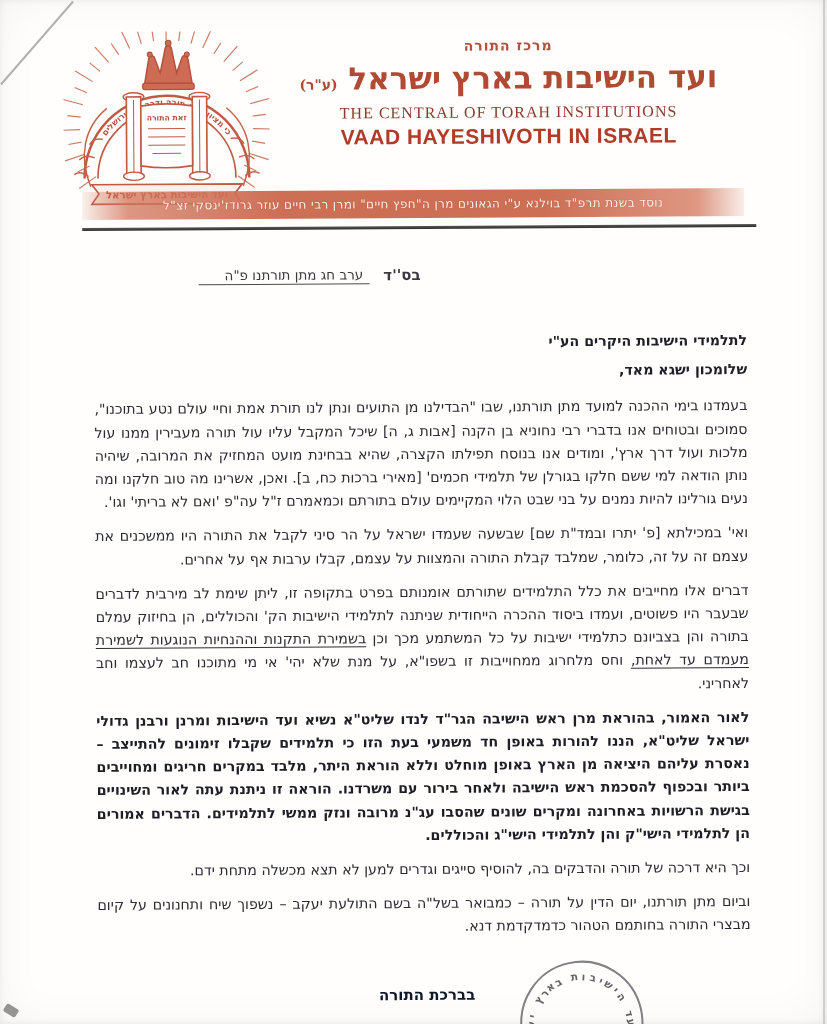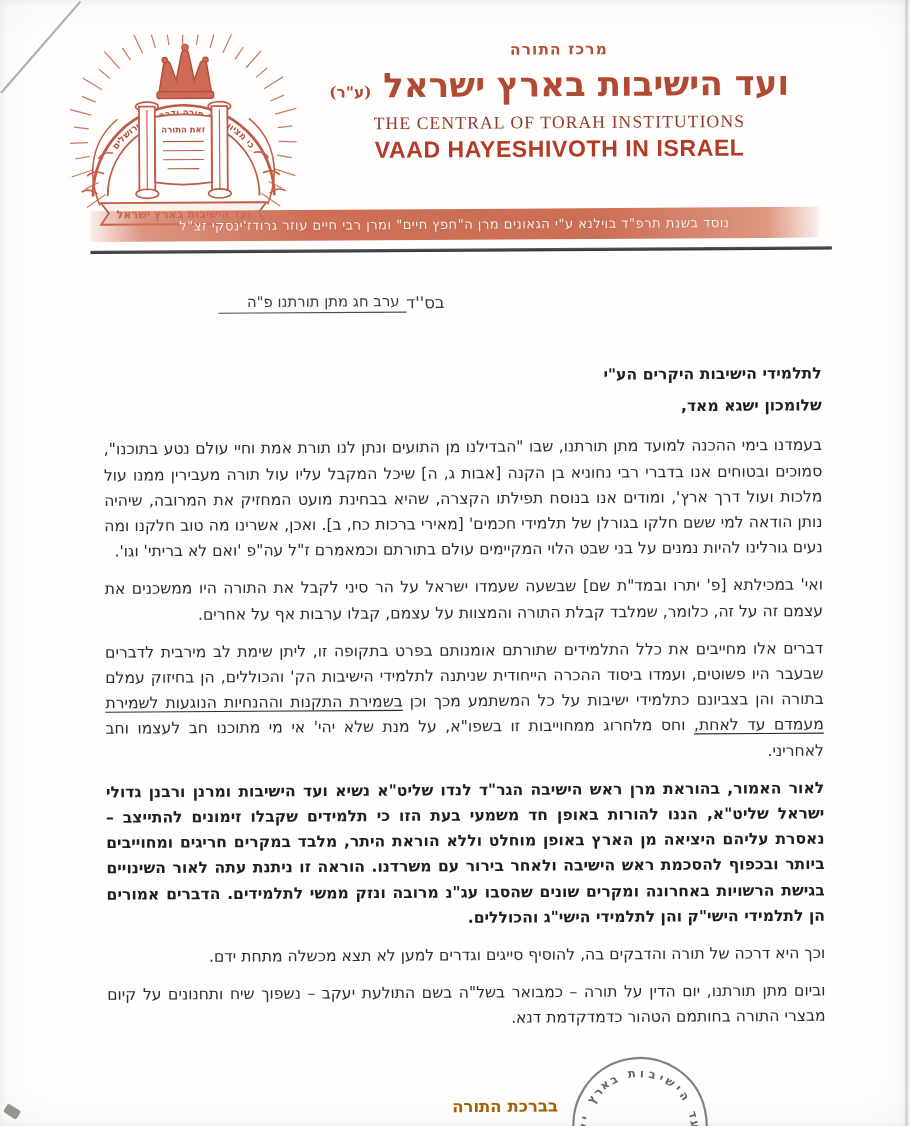--- a/index.html
+++ b/index.html
@@ -20,33 +20,33 @@
   .org-en1{margin-top:8px;font-family:"Liberation Serif",serif;font-size:16px;color:#8c3a2b;letter-spacing:1px;white-space:nowrap;}
   .org-en2{margin-top:3px;font-family:"Liberation Sans",sans-serif;font-size:21px;font-weight:bold;color:#b23a26;letter-spacing:.5px;white-space:nowrap;}
   .band{position:absolute;left:84px;top:190px;width:662px;height:28px;line-height:28px;text-align:center;direction:rtl;
         font-size:12px;color:#fdf2ea;letter-spacing:.4px;white-space:nowrap;overflow:hidden;
         background:linear-gradient(90deg,rgba(209,116,90,.10) 0%,rgba(209,116,90,.75) 7%,#cd6f55 30%,#cd6f55 70%,rgba(214,126,100,.8) 93%,rgba(214,126,100,.12) 100%);
         text-shadow:0 0 1px rgba(140,50,30,.55);}
   .rule{position:absolute;left:84px;top:226px;width:674px;height:3px;background:linear-gradient(#5a5a5a,#2e2e2e);}
 
   
   .dateline{position:absolute;left:200px;top:266px;display:flex;direction:rtl;align-items:flex-end;color:#3a3a40;}
-  .bsd{font-size:15px;font-weight:normal;}
+  .bsd{font-size:15px;font-weight:bold;margin-left:14px;}
   .date{font-size:13.5px;border-bottom:1.5px solid #4a4a50;padding:0 6px 1px 26px;}
 
   
   .bodytext{position:absolute;right:79px;top:331px;width:653px;direction:rtl;text-align:justify;
             color:#2b2b33;font-size:14.2px;line-height:23.2px;}
   .bodytext p{margin:0 0 11px 0;}
   .bodytext p.sal{margin:0 0 6px 0;}
   .bodytext p.sal2{margin:0 0 13px 0;}
   .bold{font-weight:bold;color:#1e1e26;}
   .u{text-decoration:underline;text-underline-offset:3px;}
 
-  .closing{position:absolute;left:408px;top:986px;font-size:15px;font-weight:bold;color:#a16207;direction:rtl;margin-top:11px;}
+  .closing{position:absolute;left:376px;top:986px;font-size:15px;font-weight:bold;color:#0f172a;direction:rtl;}
 
   
   .stamp{position:absolute;left:503px;top:952px;width:150px;height:150px;transform:rotate(-12deg);opacity:.85;}
   .stamp-circle{position:absolute;left:15px;top:10px;width:119px;height:119px;border:2.5px solid rgba(70,70,78,.8);border-radius:50%;}
   .stamp-ring{position:absolute;left:0;top:0;width:150px;height:150px;}
   .stamp-ring span{position:absolute;font-size:10.5px;font-weight:bold;color:#46464e;transform-origin:center;}
 </style>
 </head>
 <body>
 

